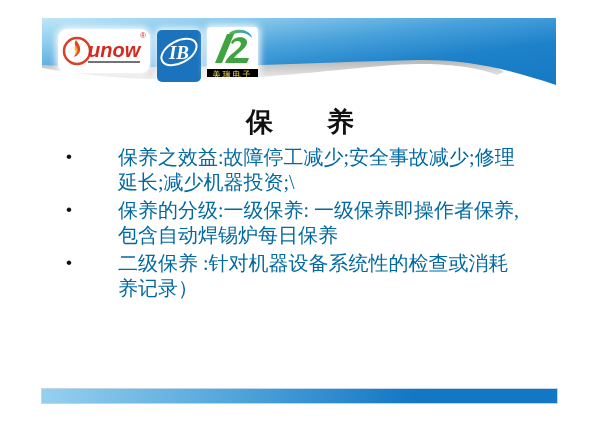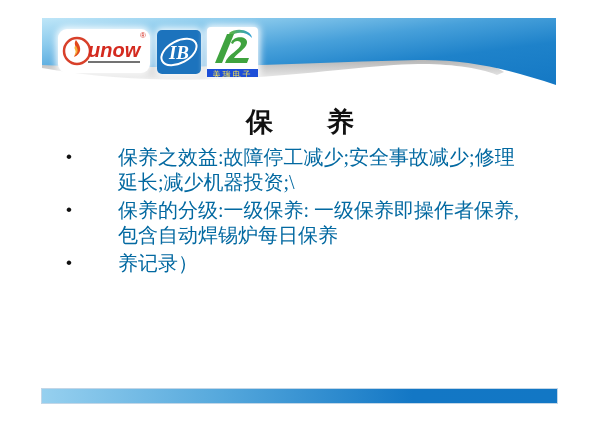--- a/index.html
+++ b/index.html
@@ -19,30 +19,30 @@
     position:absolute;left:30px;top:10px;
     font-family:"Liberation Sans","DejaVu Sans",sans-serif;
     font-weight:bold;font-style:italic;font-size:20px;color:#d42a1f;
     letter-spacing:0px;border-bottom:2px solid #737373;line-height:22px;
   }
   .unow-reg{
     position:absolute;right:4px;top:2px;font-size:8px;color:#d42a1f;
     font-family:"Liberation Sans",sans-serif;font-style:normal;
   }
   #logo-ib{
-    left:157px;top:30px;width:44px;height:44px;background:#1c73bd;
+    left:157px;top:30px;width:44px;height:52px;background:#1c73bd;
     border-radius:5px;
   }
   #logo-mr{
     left:207px;top:27px;width:51px;height:50px;background:#ffffff;
     border-radius:4px;display:flex;flex-direction:column;
   }
   #logo-mr .mark{flex:1;position:relative;}
   #logo-mr .caption{
-    height:12px;background:#1d4ed8;color:#ffe84a;
+    height:12px;background:#000000;color:#ffe84a;
     font-size:8px;line-height:12px;text-align:center;letter-spacing:2px;
     font-family:"Liberation Sans",sans-serif;white-space:nowrap;overflow:hidden;
   }
   
   #slide-title{
     position:absolute;left:0;top:107px;width:600px;text-align:center;
     font-size:27px;font-weight:bold;color:#111111;line-height:30px;
     white-space:pre;
   }
   
@@ -131,20 +131,21 @@
       <span class="dot">•</span>
       <div class="btext">
         <div>保养的分级:一级保养: 一级保养即操作者保养,</div>
         <div>包含自动焊锡炉每日保养</div>
       </div>
     </div>
 
     <div class="bullet">
       <span class="dot">•</span>
       <div class="btext">
+        <div>二级保养 :针对机器设备系统性的检查或消耗</div>
         <div>养记录）</div>
       </div>
     </div>
 
   </div>
 
   <div id="footer-bar"></div>
 
 </div>
 

